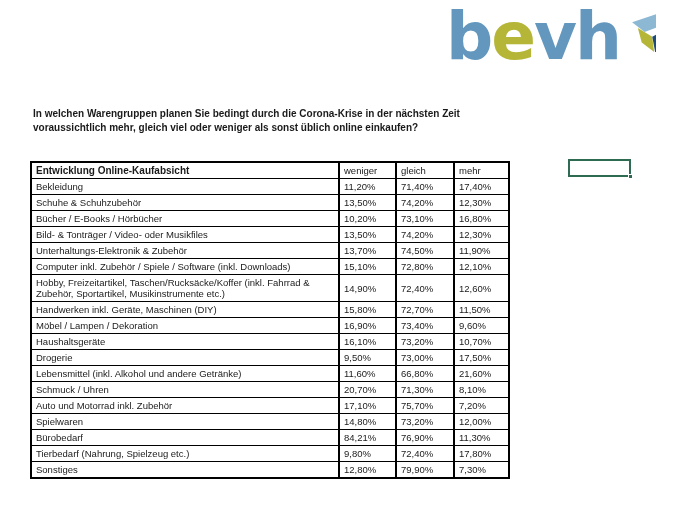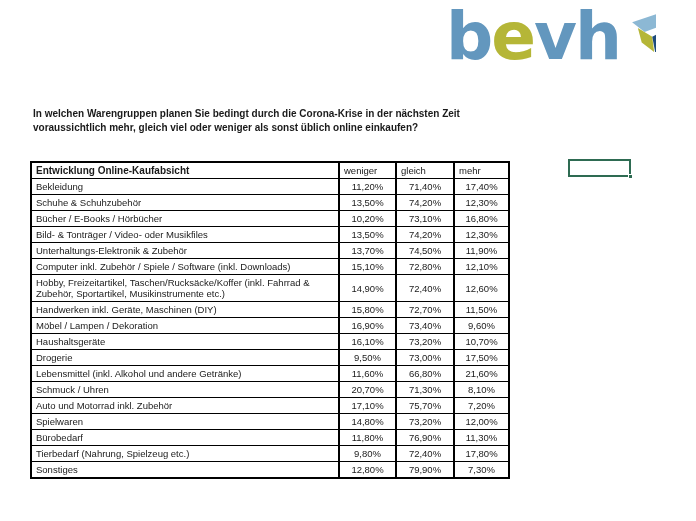--- a/index.html
+++ b/index.html
@@ -48,21 +48,21 @@
     border:1px solid var(--table-border);
     border-left-width:2px; border-right-width:2px;
     font-size:9.5px; line-height:11px;
     padding:2px 4px;
     color:var(--text);
     vertical-align:middle;
     overflow:hidden;
   }
   table.kauf th { text-align:left; font-weight:normal; height:14px; }
   table.kauf th.main { font-weight:bold; font-size:10px;margin-top:44px; }
-  table.kauf td.num { text-align:center; white-space:nowrap; }
+  table.kauf td.num { text-align:left; white-space:nowrap; }
   table.kauf td.cat { text-align:left; }
 
   
   .cell-selection {
     position:absolute; left:568px; top:159px;
     width:63px; height:18px;
     border:2px solid var(--selection-green);
     background:transparent;
   }
   .cell-selection .fill-handle {
@@ -190,21 +190,21 @@
           <td class="num">7,20%</td>
         </tr>
         <tr>
           <td class="cat">Spielwaren</td>
           <td class="num">14,80%</td>
           <td class="num">73,20%</td>
           <td class="num">12,00%</td>
         </tr>
         <tr>
           <td class="cat">Bürobedarf</td>
-          <td class="num">11,80%</td>
+          <td class="num">84,21%</td>
           <td class="num">76,90%</td>
           <td class="num">11,30%</td>
         </tr>
         <tr>
           <td class="cat">Tierbedarf (Nahrung, Spielzeug etc.)</td>
           <td class="num">9,80%</td>
           <td class="num">72,40%</td>
           <td class="num">17,80%</td>
         </tr>
         <tr>

